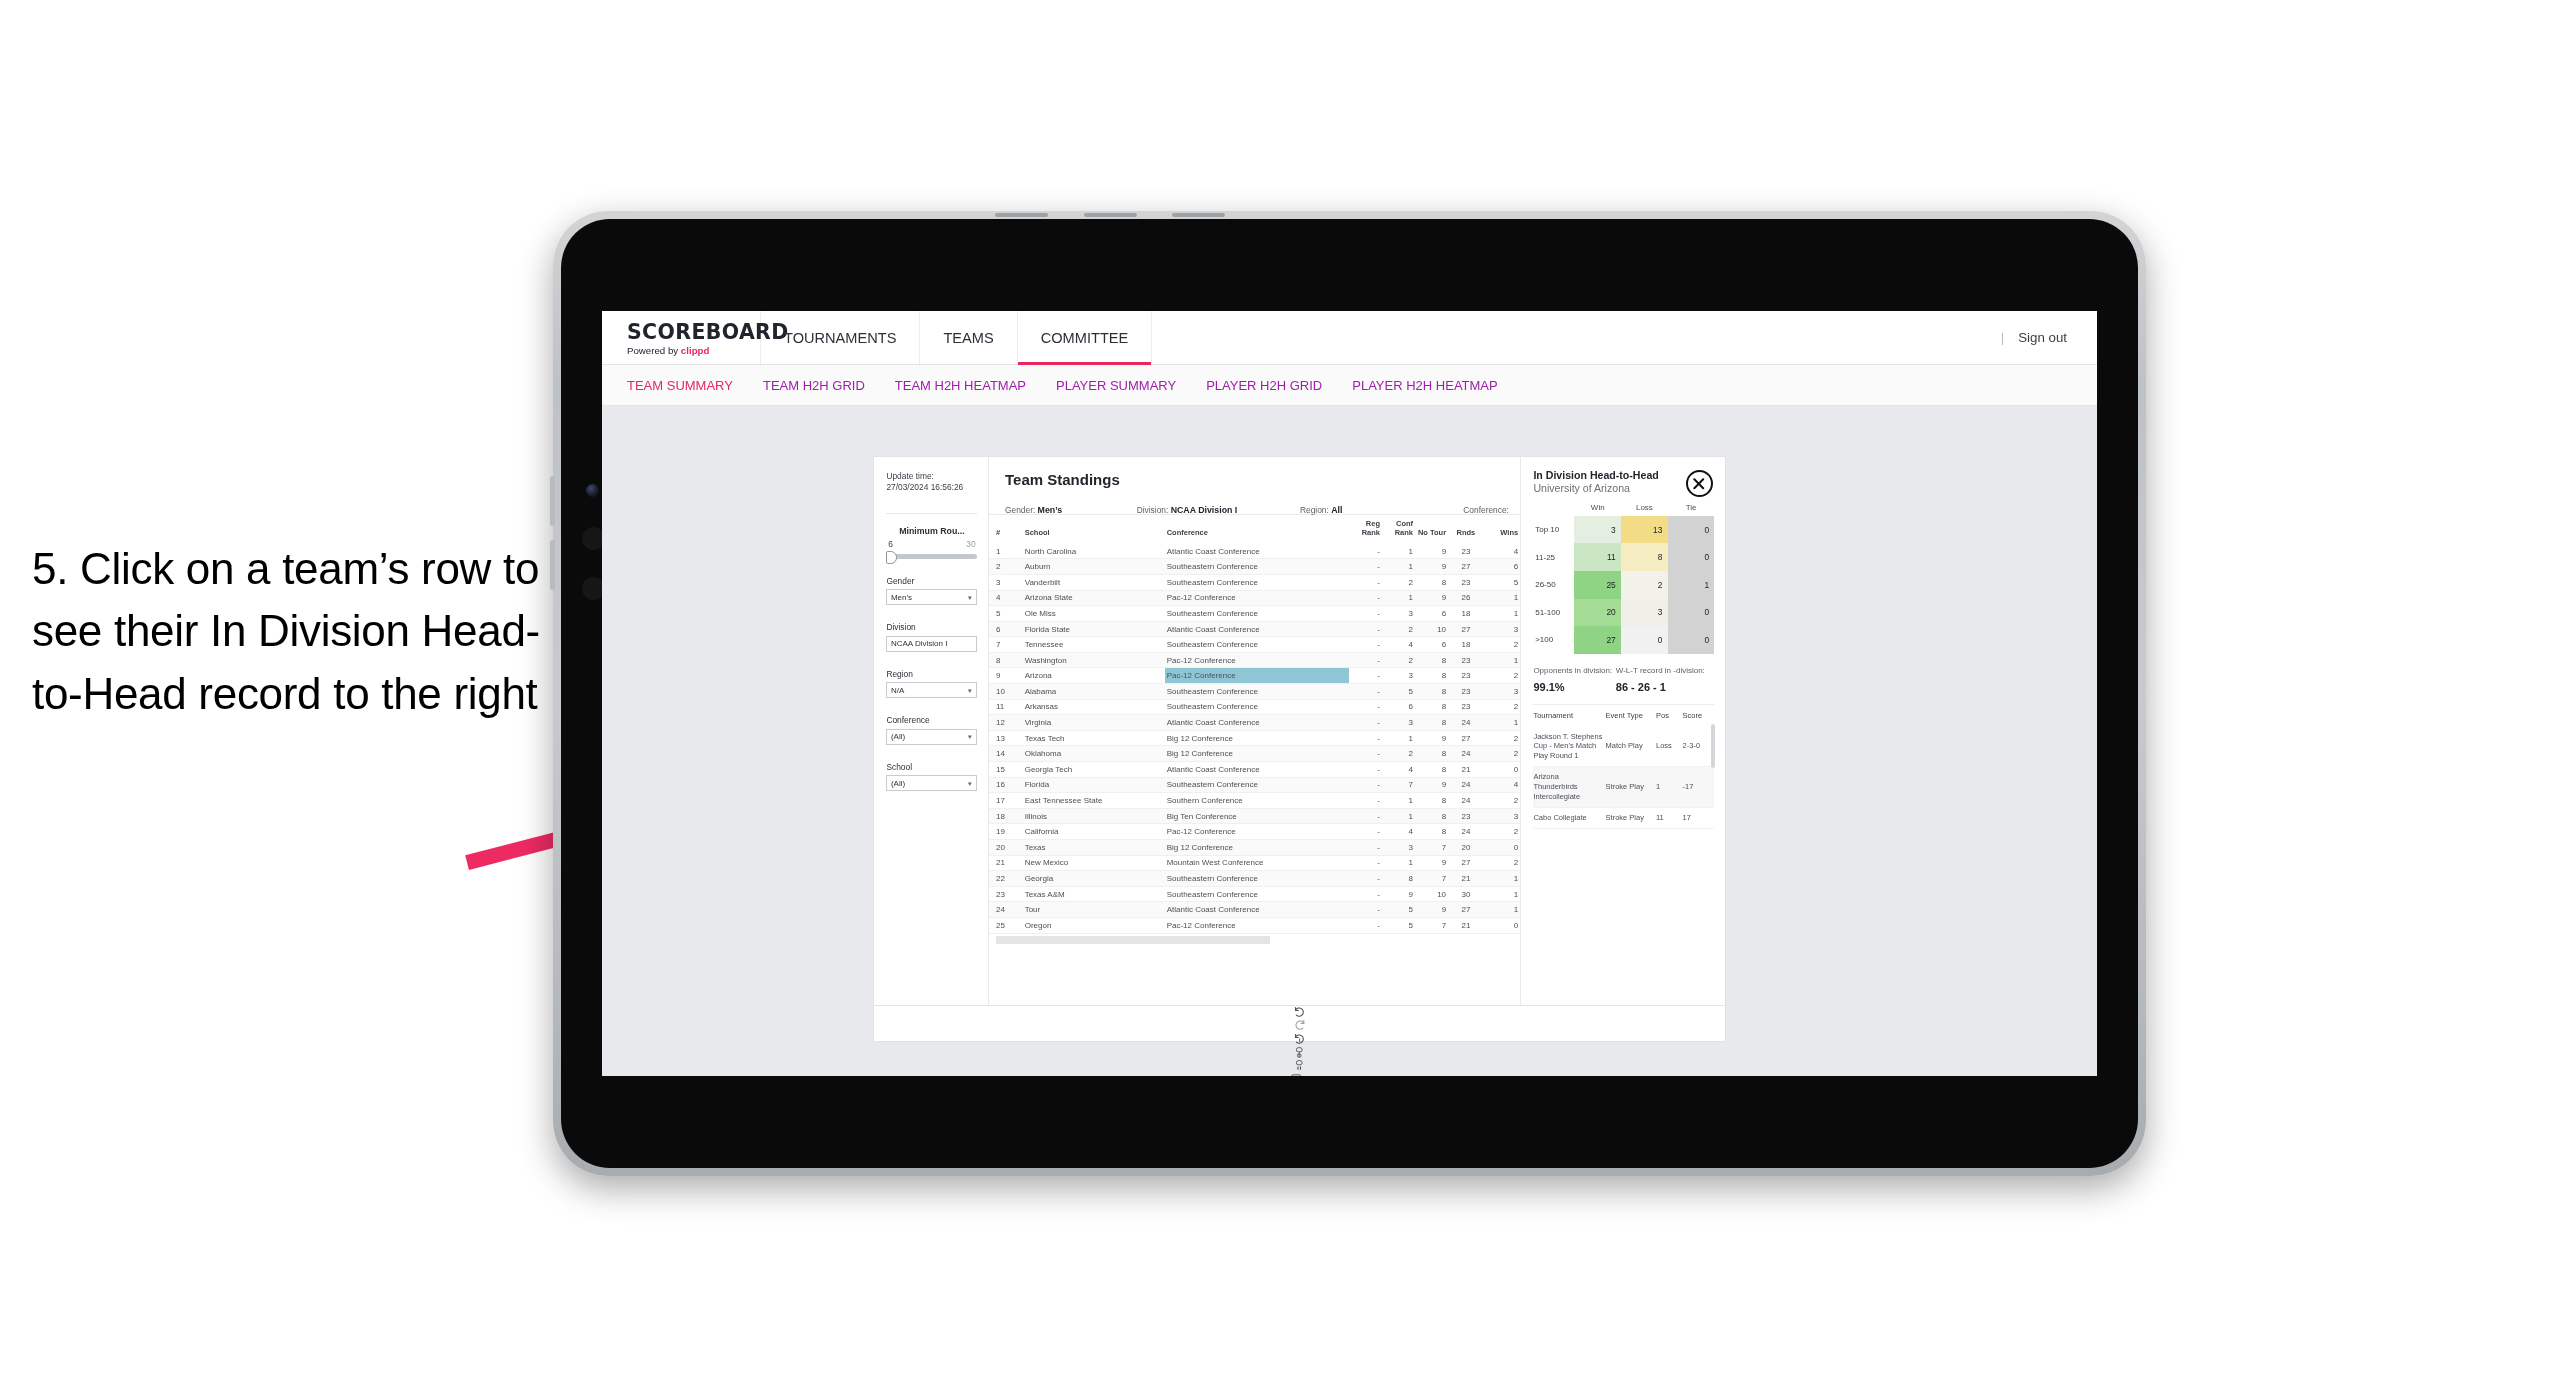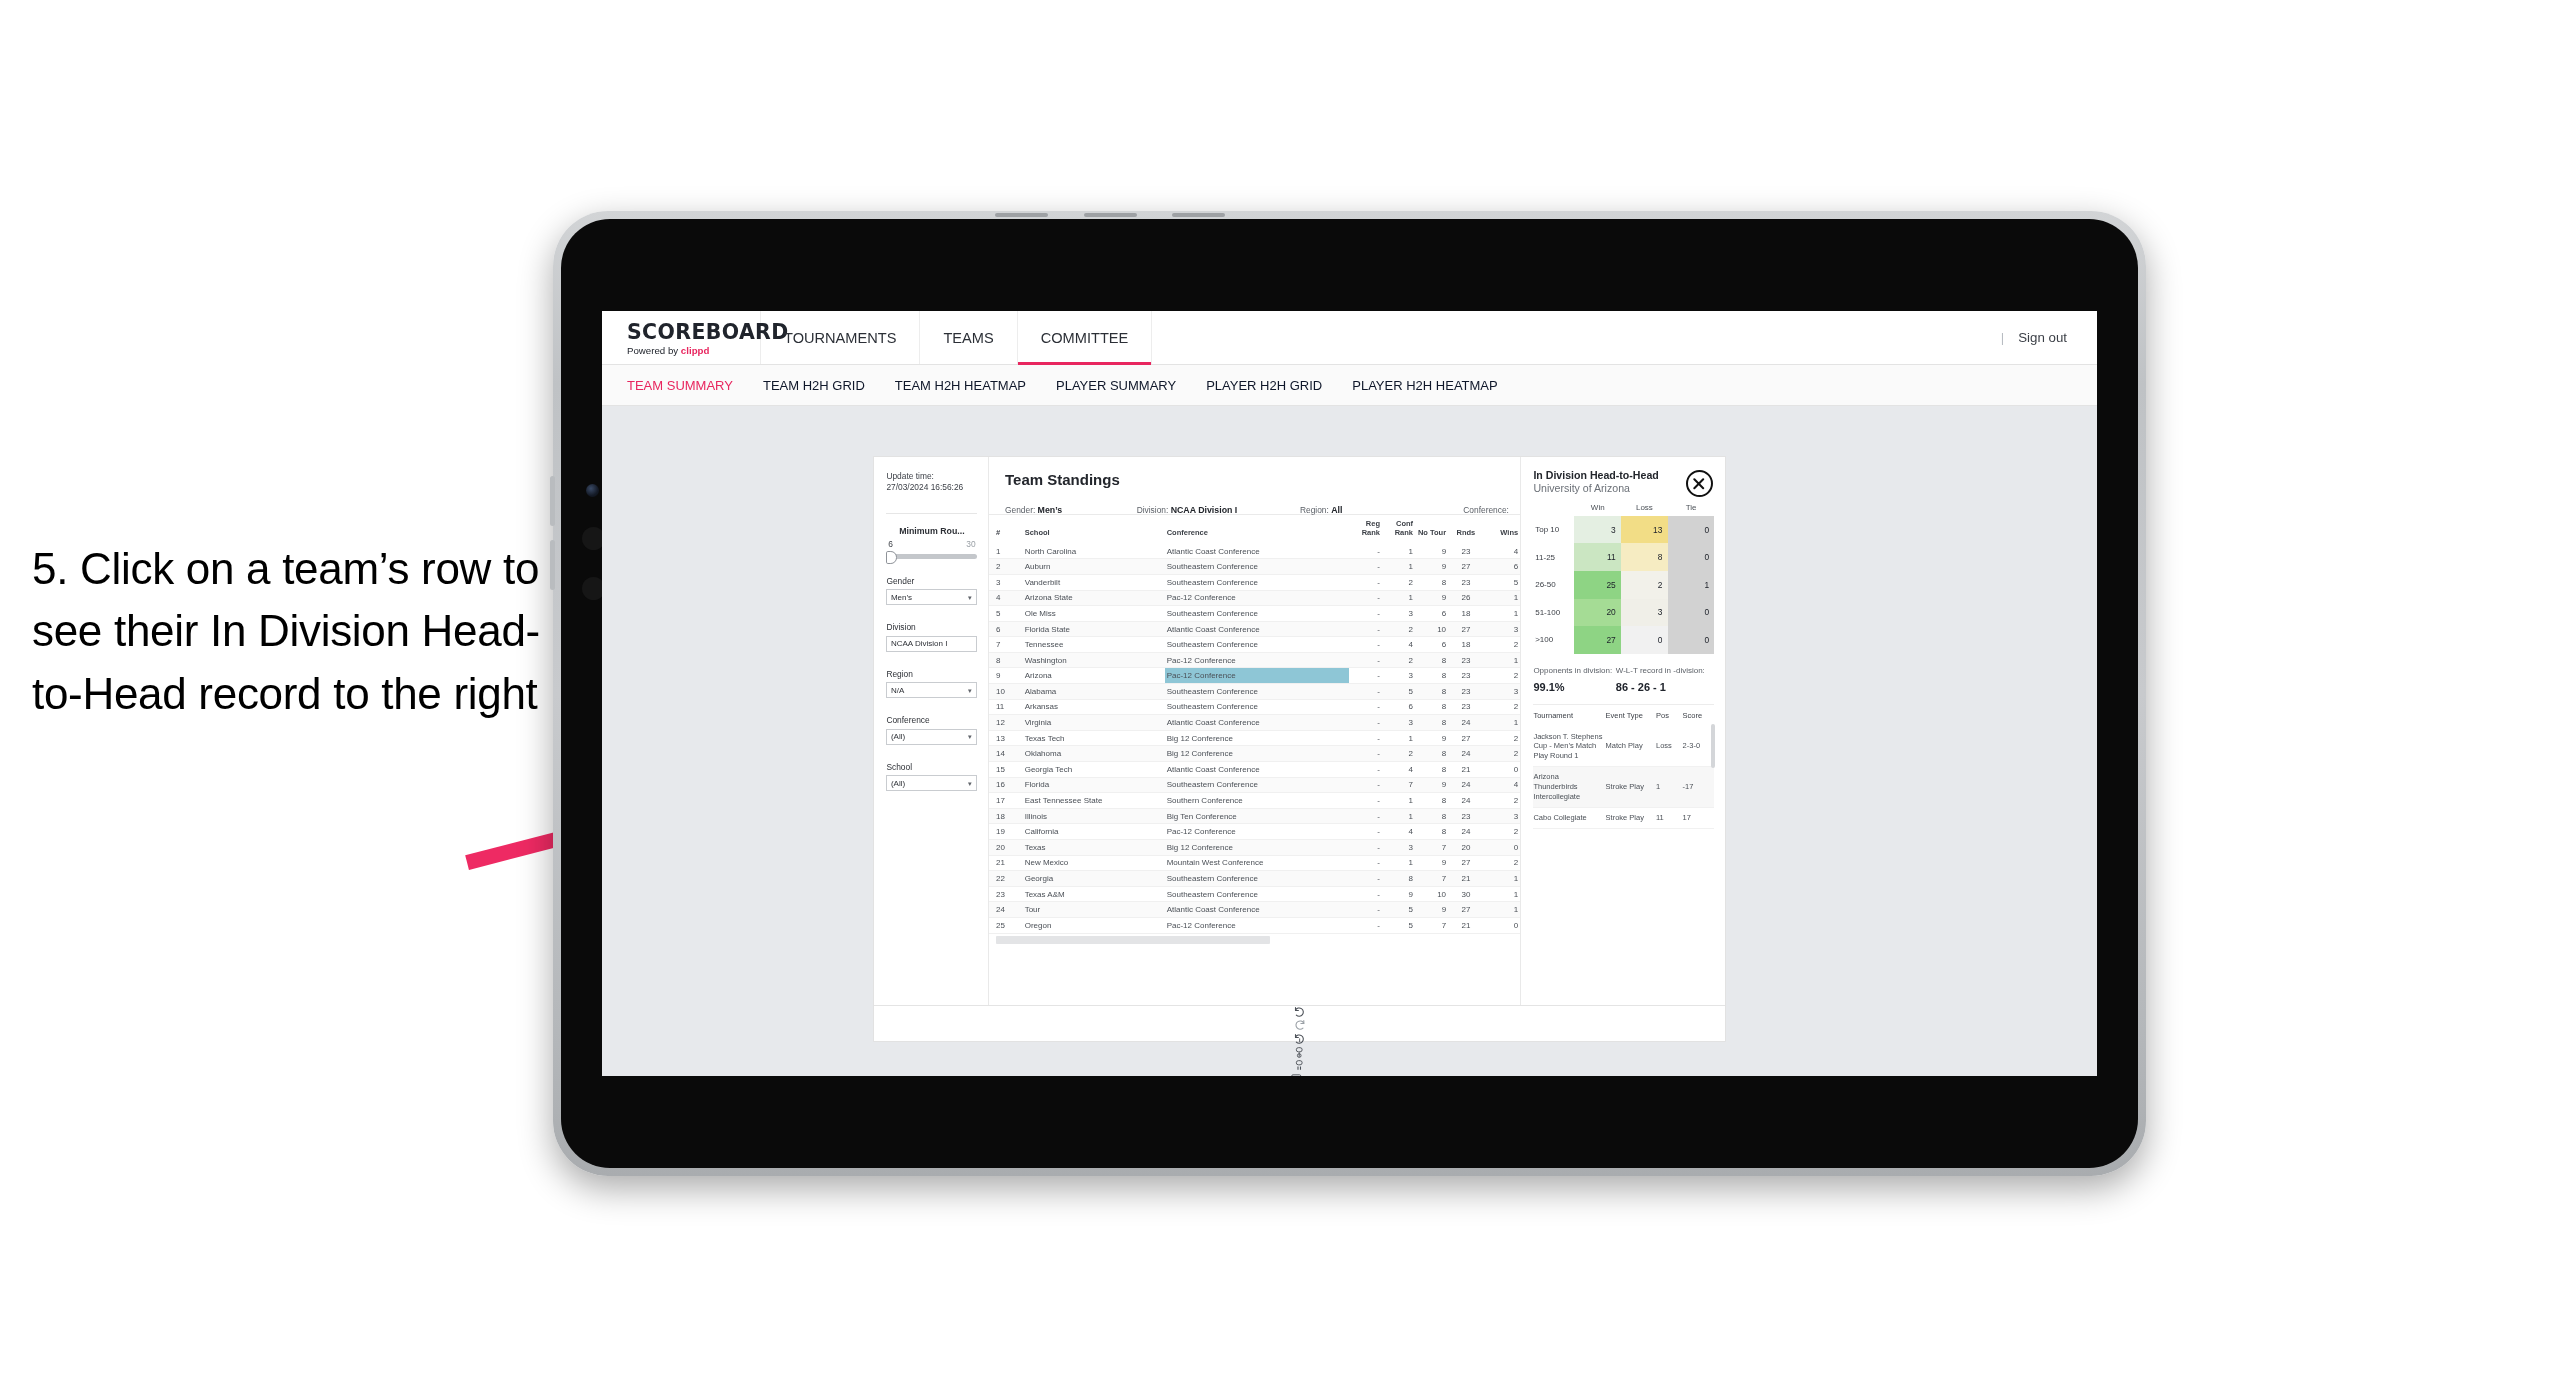--- a/index.html
+++ b/index.html
@@ -45,21 +45,21 @@
                font-family:"DejaVu Sans",sans-serif;transform:scaleX(0.93);transform-origin:left;}
   .brand .sub{font-size:9.7px;color:#20242c;margin-top:1.8px;}
   .brand .sub b{color:#e8265f;}
   .navitem{display:flex;align-items:center;padding:7px 23px;font-size:14.6px;color:#2b2f36;
            border-right:0.9px solid #ededed;position:relative;cursor:pointer;white-space:nowrap;}
   .navitem.active::after{content:"";position:absolute;left:0;right:0;bottom:-0.9px;height:2.7px;background:#e8265f;}
   .navspacer{flex:1;border-right:none;}
   .signout{display:flex;align-items:center;gap:14px;padding-right:30px;font-size:13.3px;color:#3b3f46;}
   .signout .bar{color:#b8bcc2;}
   #subbar{height:40px;background:#fafafa;border-bottom:0.9px solid #e3e3e3;display:flex;align-items:center;padding-left:25px;gap:30px;}
-  .subtab{font-size:13px;color:#0f172a;cursor:pointer;white-space:nowrap;}
+  .subtab{font-size:13px;color:#a21caf;cursor:pointer;white-space:nowrap;}
   .subtab.active{color:#e8265f;}
   
   #vizarea{background:#e7e9ec;height:calc(100% - 93px);position:relative;}
   #card{position:absolute;left:272px;top:51px;width:851px;height:584px;background:#fff;
         box-shadow:0 0 0 0.9px #e2e2e2;display:flex;flex-direction:column;}
   #cardtop{display:flex;flex:1;min-height:0;}
   
   #filters{width:115px;border-right:0.9px solid #e9e9e9;box-sizing:border-box;
            padding:14px 10.6px 0 12.4px;font-size:8.8px;color:#3b3f46;}
   .upd{font-size:8.4px;line-height:1.35;color:#3b3f46;}

